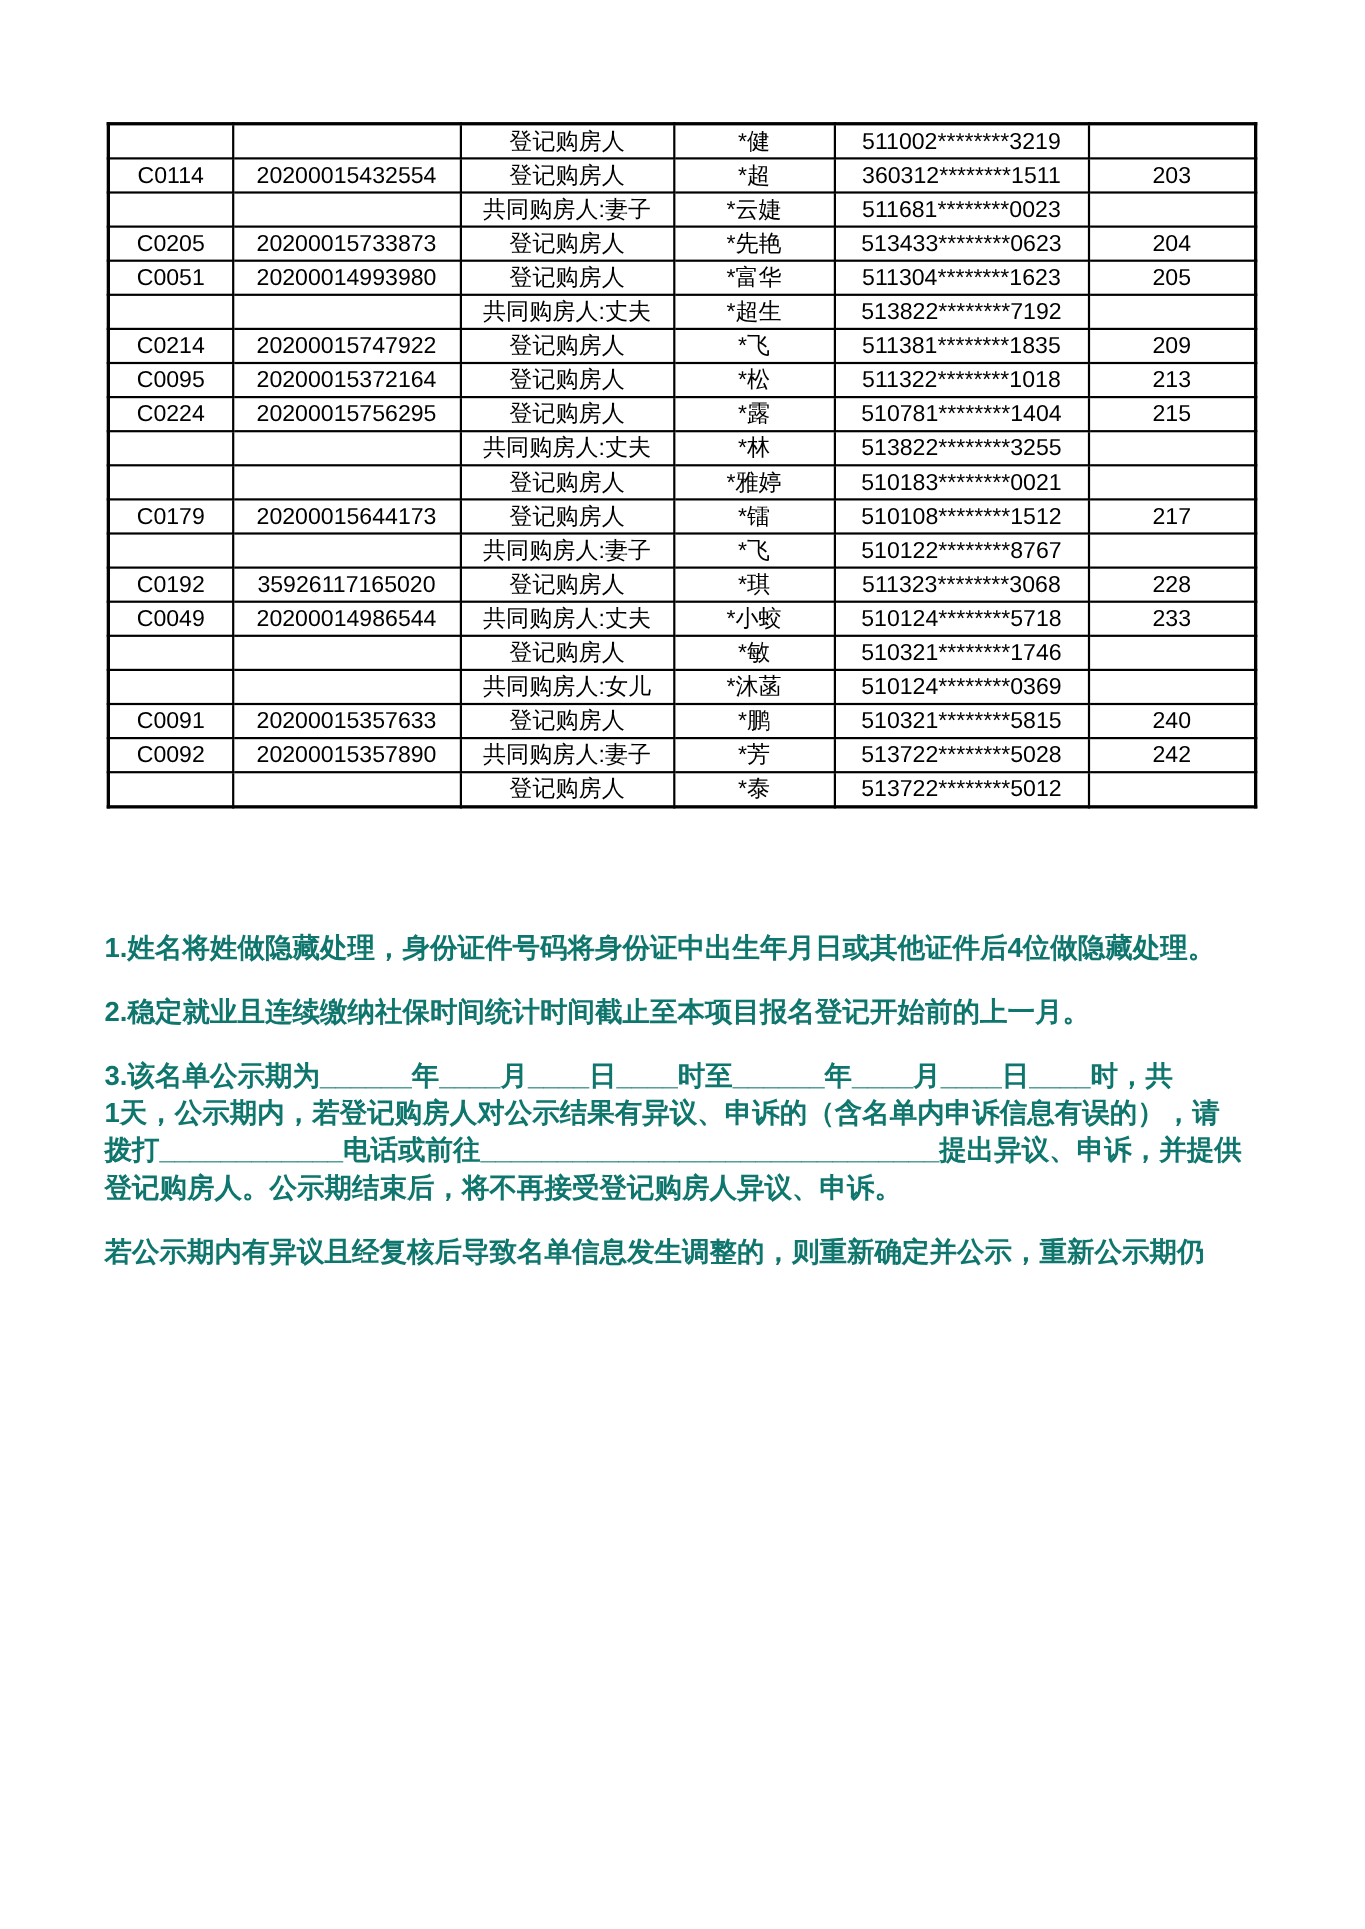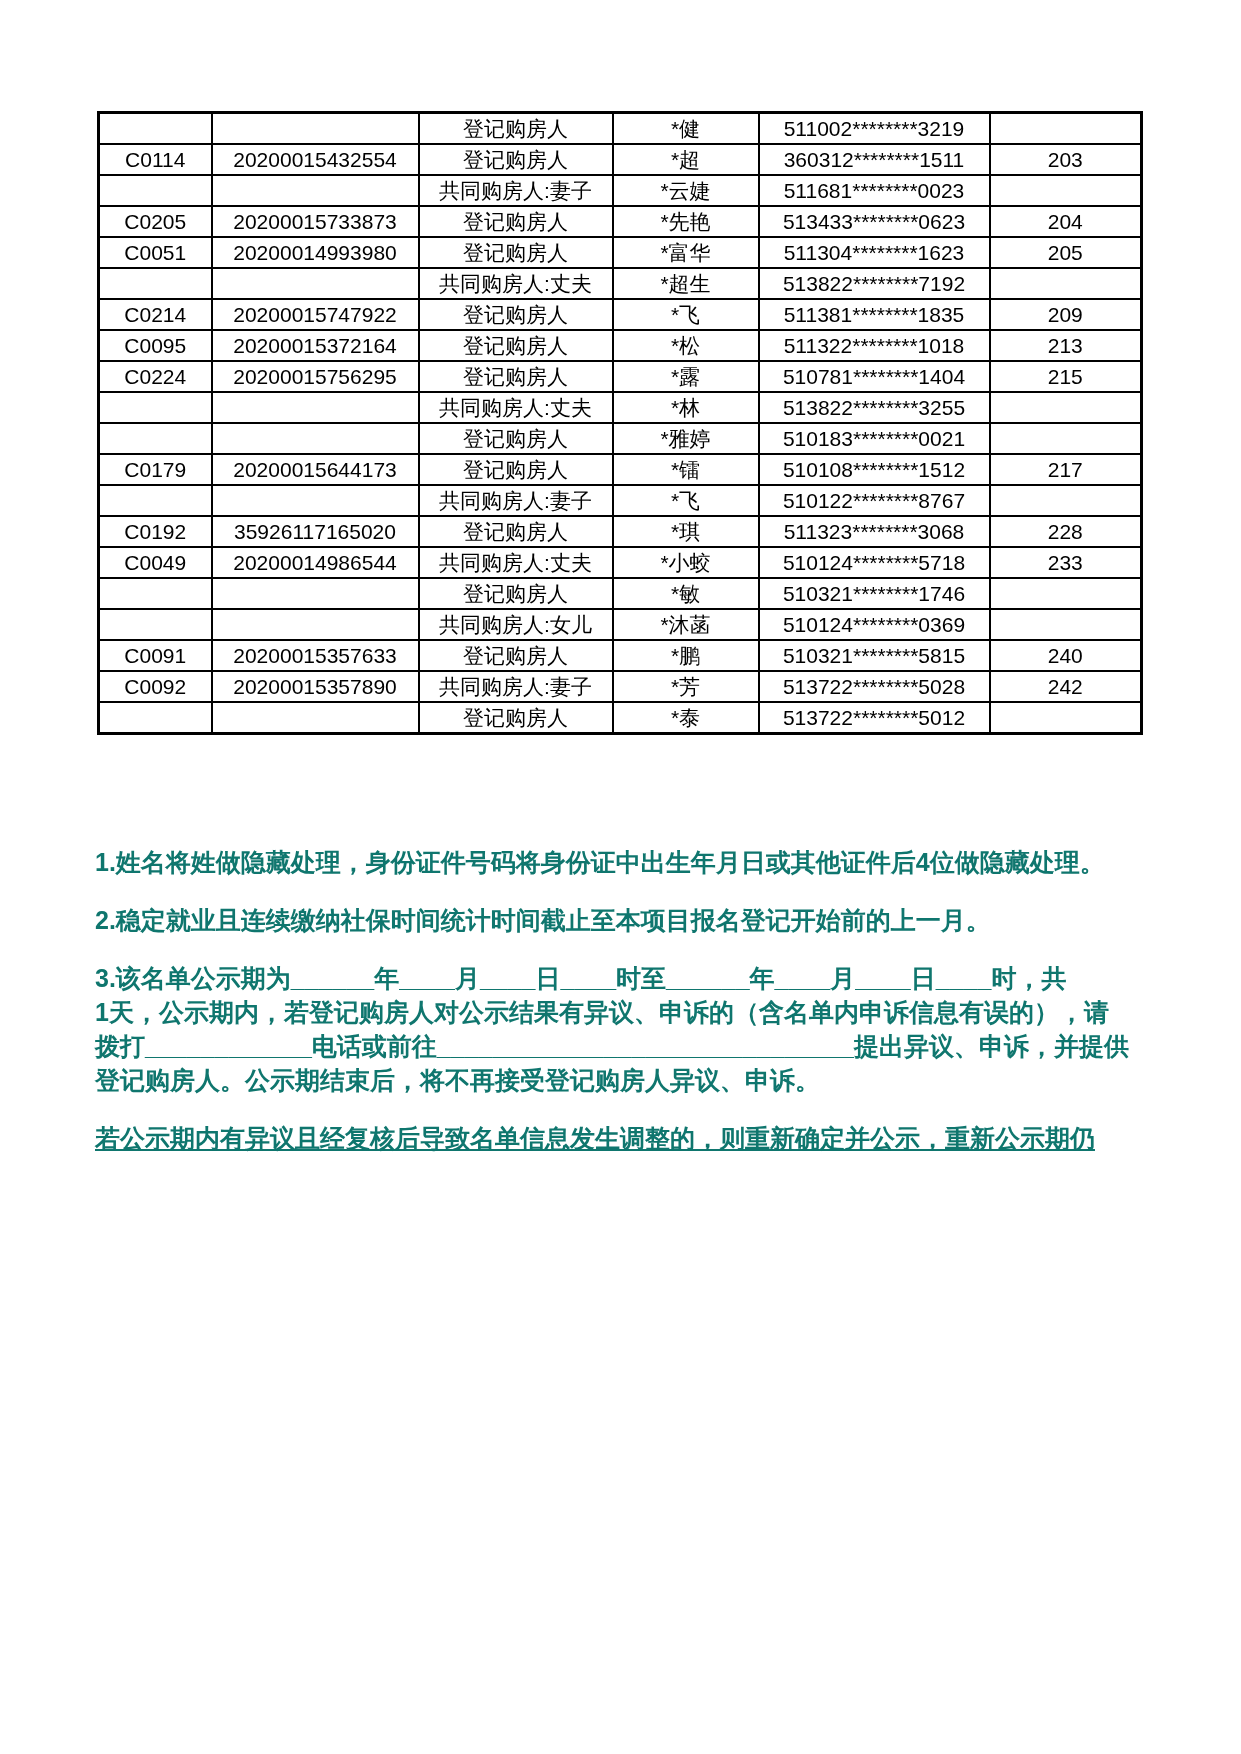--- a/index.html
+++ b/index.html
@@ -57,21 +57,20 @@
     margin-top: 29px;
   }
   .note-para {
     margin: 0 0 24px 0;
   }
   .note-line {
     margin: 0;
   }
   .note-para.gap-large {
     margin-top: 24px;
-    text-decoration: underline;
   }
 </style>
 </head>
 <body>
 
 <div class="page">
 
   <div class="doc-table-wrap">
     <table class="doc-table">
       <colgroup>

